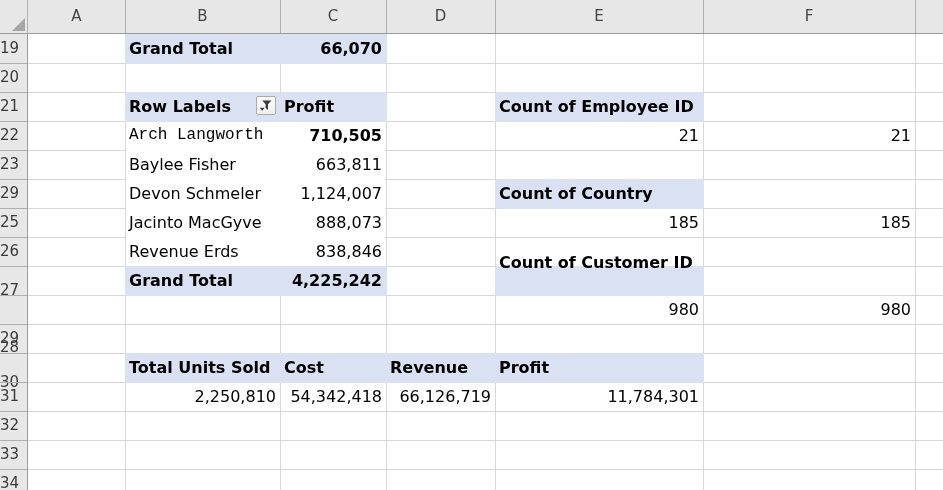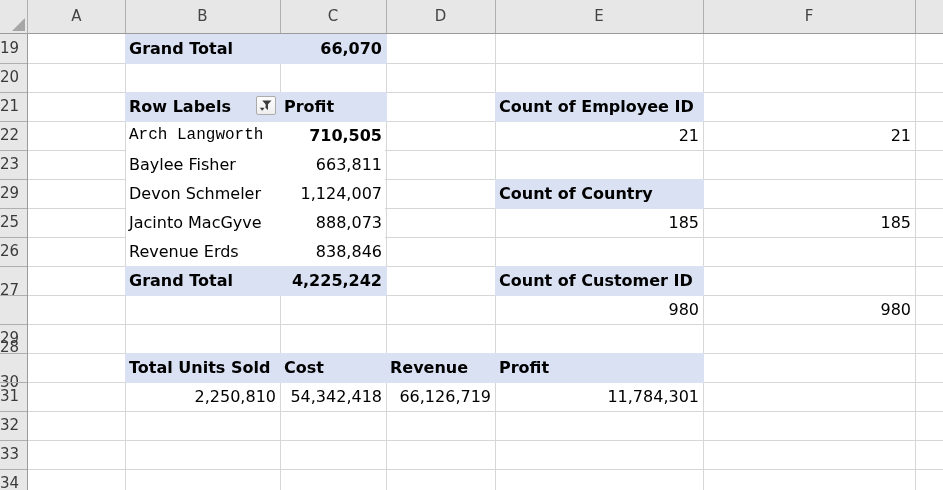--- a/index.html
+++ b/index.html
@@ -104,21 +104,21 @@
       <div class="cell" style="left: 125px; top: 237px; width: 155px;">Revenue Erds</div>
       <div class="cell right" style="left: 280px; top: 237px; width: 106px;">838,846</div>
       <div class="cell bold" style="left: 125px; top: 266px; width: 155px;">Grand Total</div>
       <div class="cell bold right" style="left: 280px; top: 266px; width: 106px;">4,225,242</div>
       <div class="cell bold" style="left: 495px; top: 92px; width: 208px;">Count of Employee ID</div>
       <div class="cell right" style="left: 495px; top: 121px; width: 208px;">21</div>
       <div class="cell right" style="left: 703px; top: 121px; width: 212px;">21</div>
       <div class="cell bold" style="left: 495px; top: 179px; width: 192px;">Count of Country</div>
       <div class="cell right" style="left: 495px; top: 208px; width: 208px;">185</div>
       <div class="cell right" style="left: 703px; top: 208px; width: 212px;">185</div>
-      <div class="cell bold" style="left: 495px; top: 266px; width: 208px;">Count of Customer ID</div>
+      <div class="cell bold" style="left: 495px; top: 248px; width: 208px;">Count of Customer ID</div>
       <div class="cell right" style="left: 495px; top: 295px; width: 208px;">980</div>
       <div class="cell right" style="left: 703px; top: 295px; width: 212px;">980</div>
       <div class="cell bold" style="left: 125px; top: 353px; width: 155px;">Total Units Sold</div>
       <div class="cell bold" style="left: 280px; top: 353px; width: 106px;">Cost</div>
       <div class="cell bold" style="left: 386px; top: 353px; width: 109px;">Revenue</div>
       <div class="cell bold" style="left: 495px; top: 353px; width: 208px;">Profit</div>
       <div class="cell right" style="left: 125px; top: 382px; width: 155px;">2,250,810</div>
       <div class="cell right" style="left: 280px; top: 382px; width: 106px;">54,342,418</div>
       <div class="cell right" style="left: 386px; top: 382px; width: 109px;">66,126,719</div>
       <div class="cell right" style="left: 495px; top: 382px; width: 208px;">11,784,301</div>

